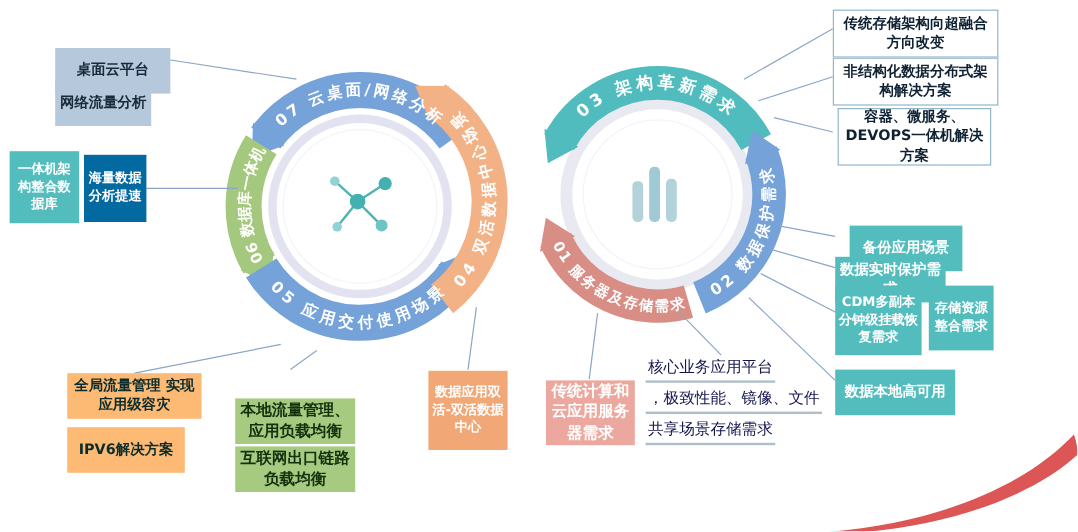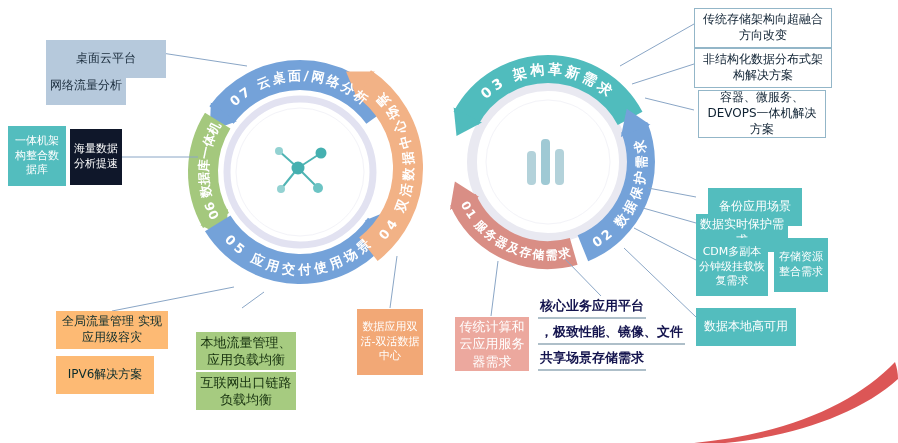--- a/index.html
+++ b/index.html
@@ -5,34 +5,34 @@
   html,body{margin:0;padding:0;background:#fff}
   .canvas{position:relative;width:898px;height:443px;background:#ffffff;overflow:hidden;
           font-family:"DejaVu Sans","Liberation Sans",sans-serif}
   svg.layer{position:absolute;left:0;top:0;z-index:1}
 
   .arc{fill:none;stroke-width:30}
   .arcr{fill:none;stroke-width:28}
   .arcLabel{fill:#ffffff;font-weight:700;text-anchor:middle;dominant-baseline:central}
 
   .box{position:absolute;z-index:2;box-sizing:border-box;display:flex;align-items:center;
-       justify-content:center;text-align:center;font-weight:400;font-size:12px;line-height:1.32;
+       justify-content:center;text-align:center;font-weight:700;font-size:12px;line-height:1.32;
        padding:19px 3px}
   .bluegray{background:#b6c9dc;color:#182a3a}
   .tealw{background:#53bdbe;color:#ffffff}
   .teald{background:#fdba74;color:#0b2c2c}
-  .greenw{background:#0f172a;color:#ffffff}
+  .greenw{background:#0369a1;color:#ffffff}
   .greend{background:#a6cb80;color:#15300d}
   .orangebox{background:#f2a876;color:#ffffff}
   .salmonbox{background:#eca89e;color:#ffffff}
   .outline{background:#ffffff;border:1.5px solid #93b6c8;color:#0f2233}
   .f11{font-size:11px}
   .f115{font-size:13px}
 
-  .core{position:absolute;z-index:2;color:#14144e;font-size:13px;font-weight:700;text-align:right}
+  .core{position:absolute;z-index:2;color:#14144e;font-size:13px;font-weight:400;text-align:right}
   .core-line{display:table;border-bottom:2px solid #aebfc9;padding:1px 2px 2px;margin-bottom:3px;white-space:nowrap}
 </style>
 </head>
 <body>
 
 <div class="canvas">
 
   <svg class="layer" width="898" height="443" viewBox="0 0 898 443" xmlns="http://www.w3.org/2000/svg">
     <defs>
       <marker id="mBlue" markerUnits="userSpaceOnUse" markerWidth="44" markerHeight="44" refX="4" refY="22" orient="auto">
@@ -131,21 +131,21 @@
       <line x1="694" y1="110" x2="645" y2="98"></line>
       <line x1="696" y1="197" x2="648" y2="188"></line>
       <line x1="696" y1="223" x2="643" y2="208"></line>
       <line x1="696" y1="260" x2="634" y2="228"></line>
       <line x1="696" y1="317" x2="624" y2="248"></line>
     </g>
 
     <path d="M 682,444 C 780,437 853,406 895,362 C 897,368 898,373 898,379 C 858,415 790,438 714,444 Z" fill="#dc5656"></path>
   </svg>
 
-  <div class="box bluegray" style="left:46px;top:40px;width:120px;height:20px">桌面云平台</div>
+  <div class="box bluegray" style="left:46px;top:40px;width:96px;height:20px">桌面云平台</div>
   <div class="box bluegray" style="left:46px;top:67px;width:80px;height:20px">网络流量分析</div>
 
   <div class="box tealw f11" style="left:8px;top:126px;width:58px;height:60px">一体机架构整合数据库</div>
   <div class="box greenw f11" style="left:70px;top:129px;width:52px;height:56px">海量数据分析提速</div>
 
   <div class="box teald" style="left:56px;top:311px;width:112px;height:38px">全局流量管理 实现应用级容灾</div>
   <div class="box teald" style="left:56px;top:356px;width:98px;height:20px">IPV6解决方案</div>
   <div class="box greend f115" style="left:196px;top:332px;width:100px;height:36px">本地流量管理、应用负载均衡</div>
   <div class="box greend f115" style="left:196px;top:372px;width:100px;height:36px">互联网出口链路负载均衡</div>
 

